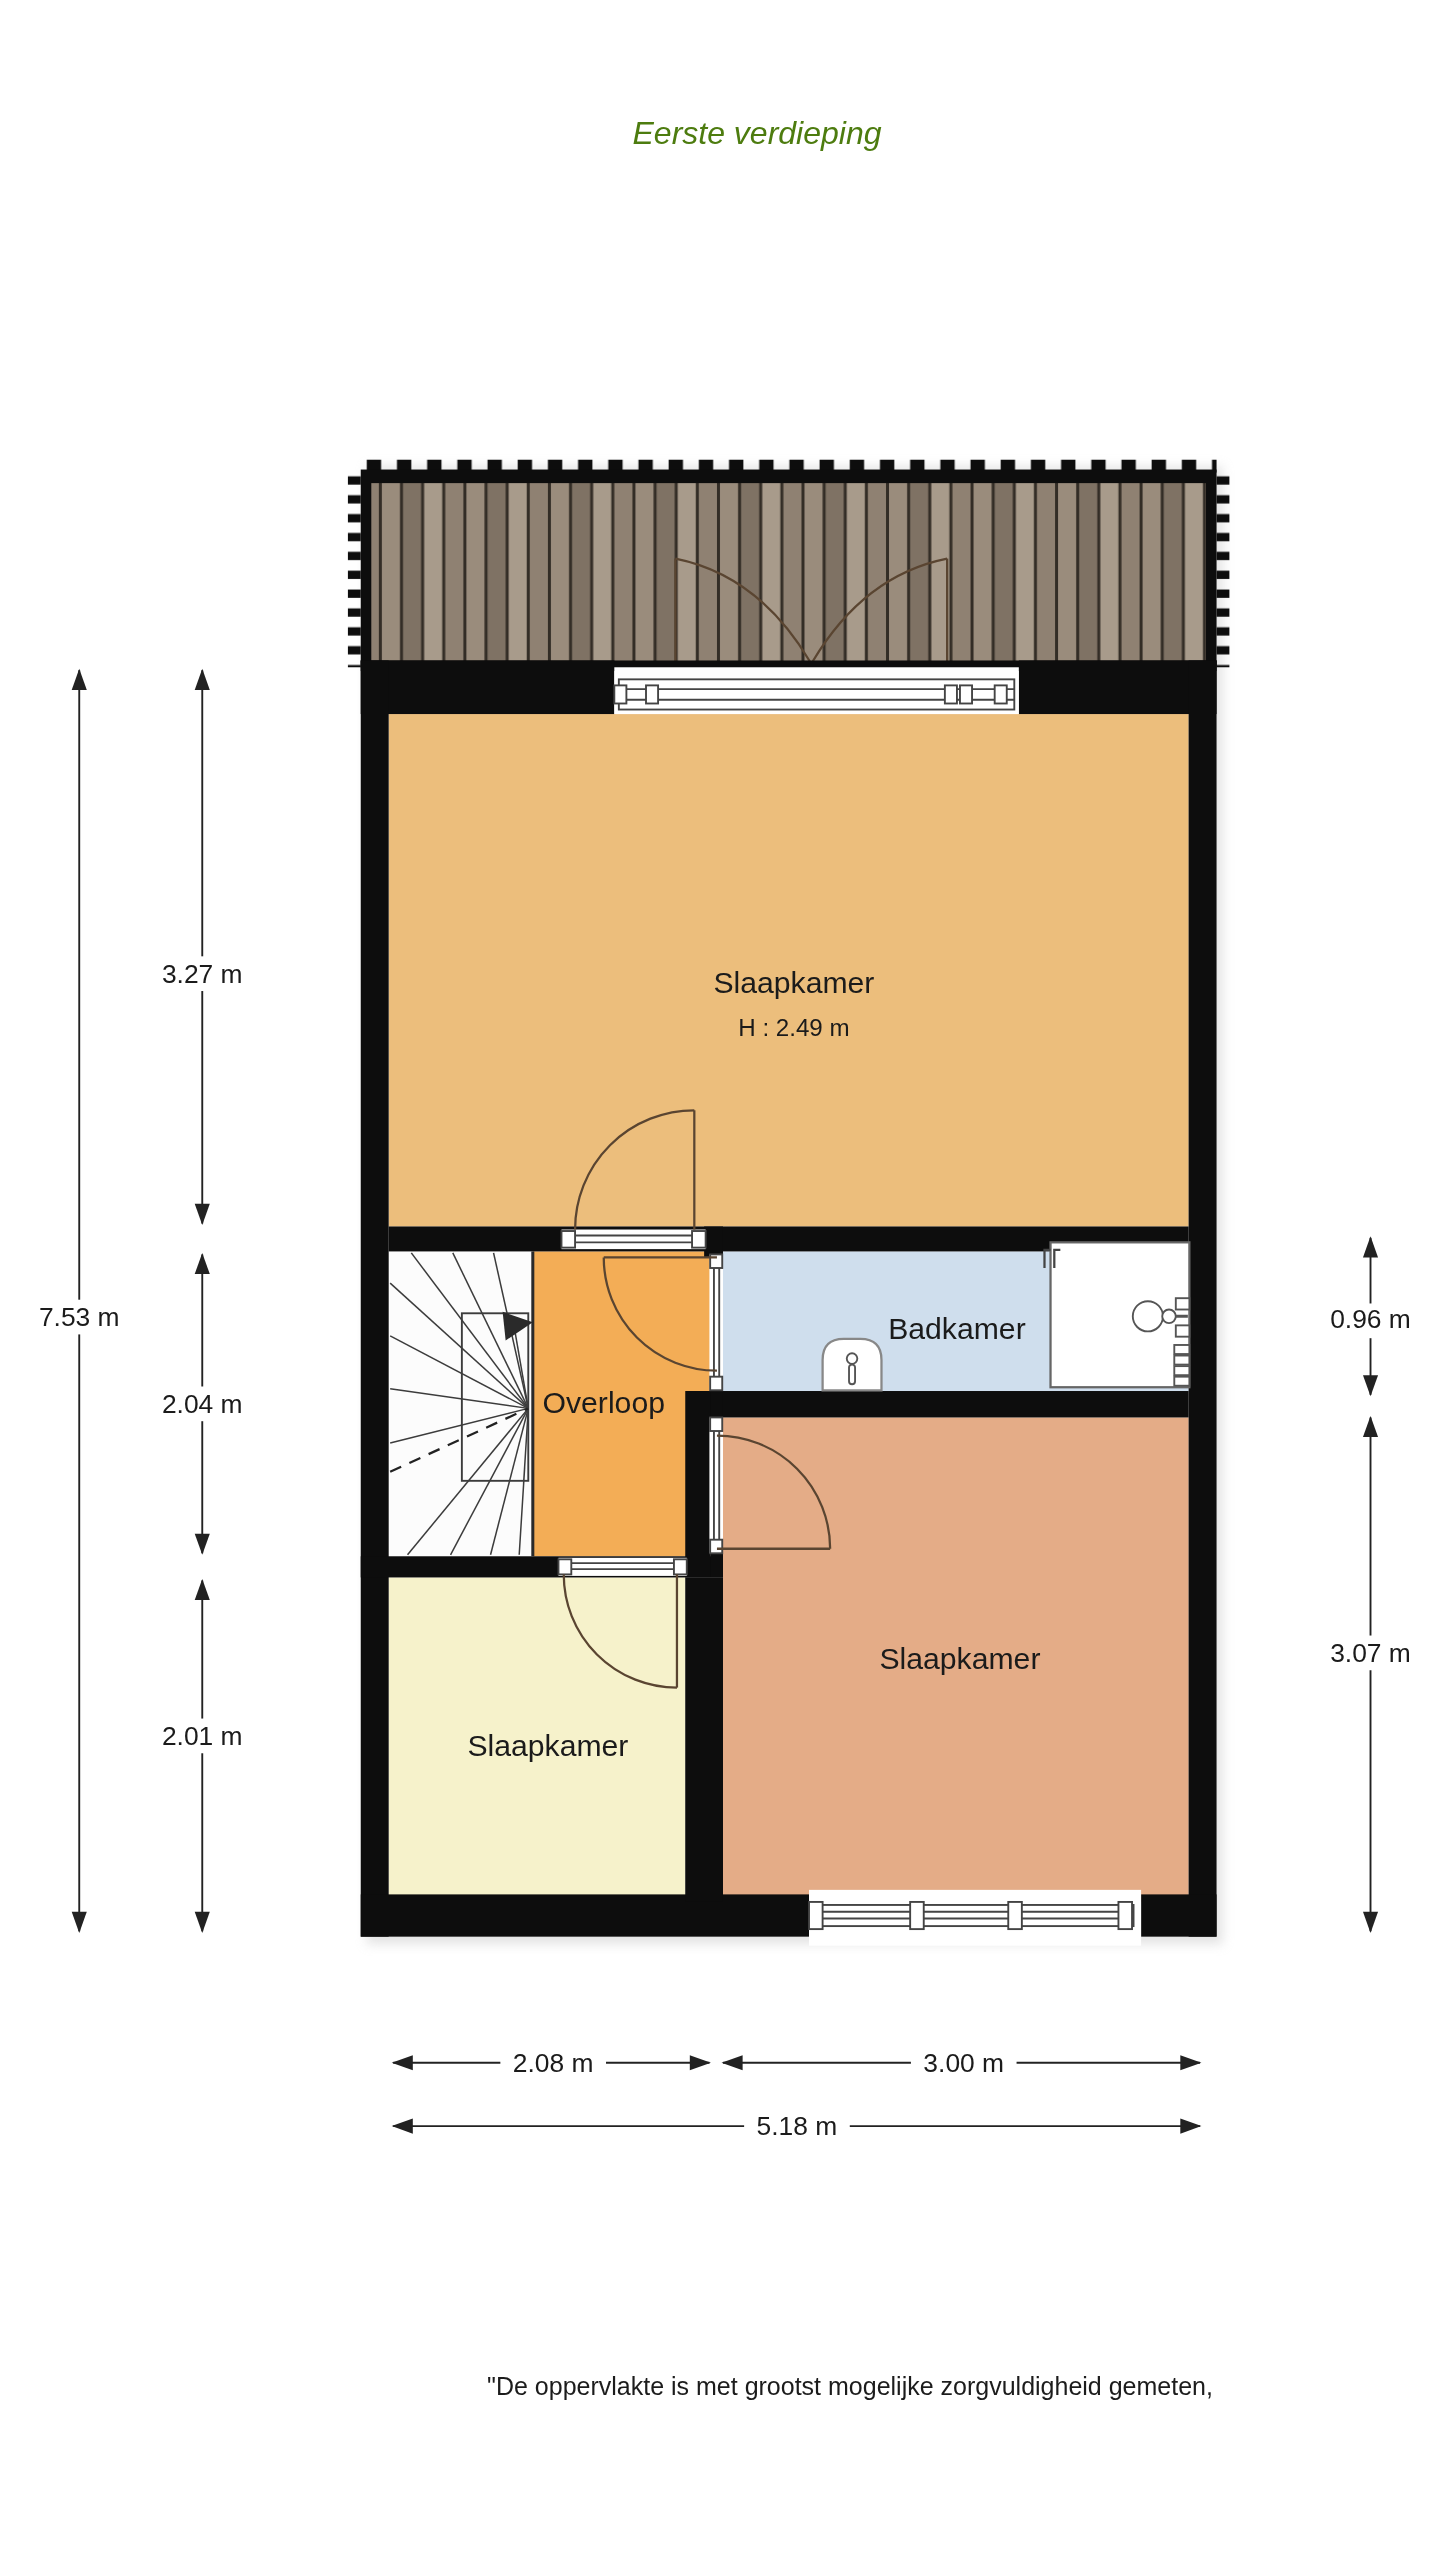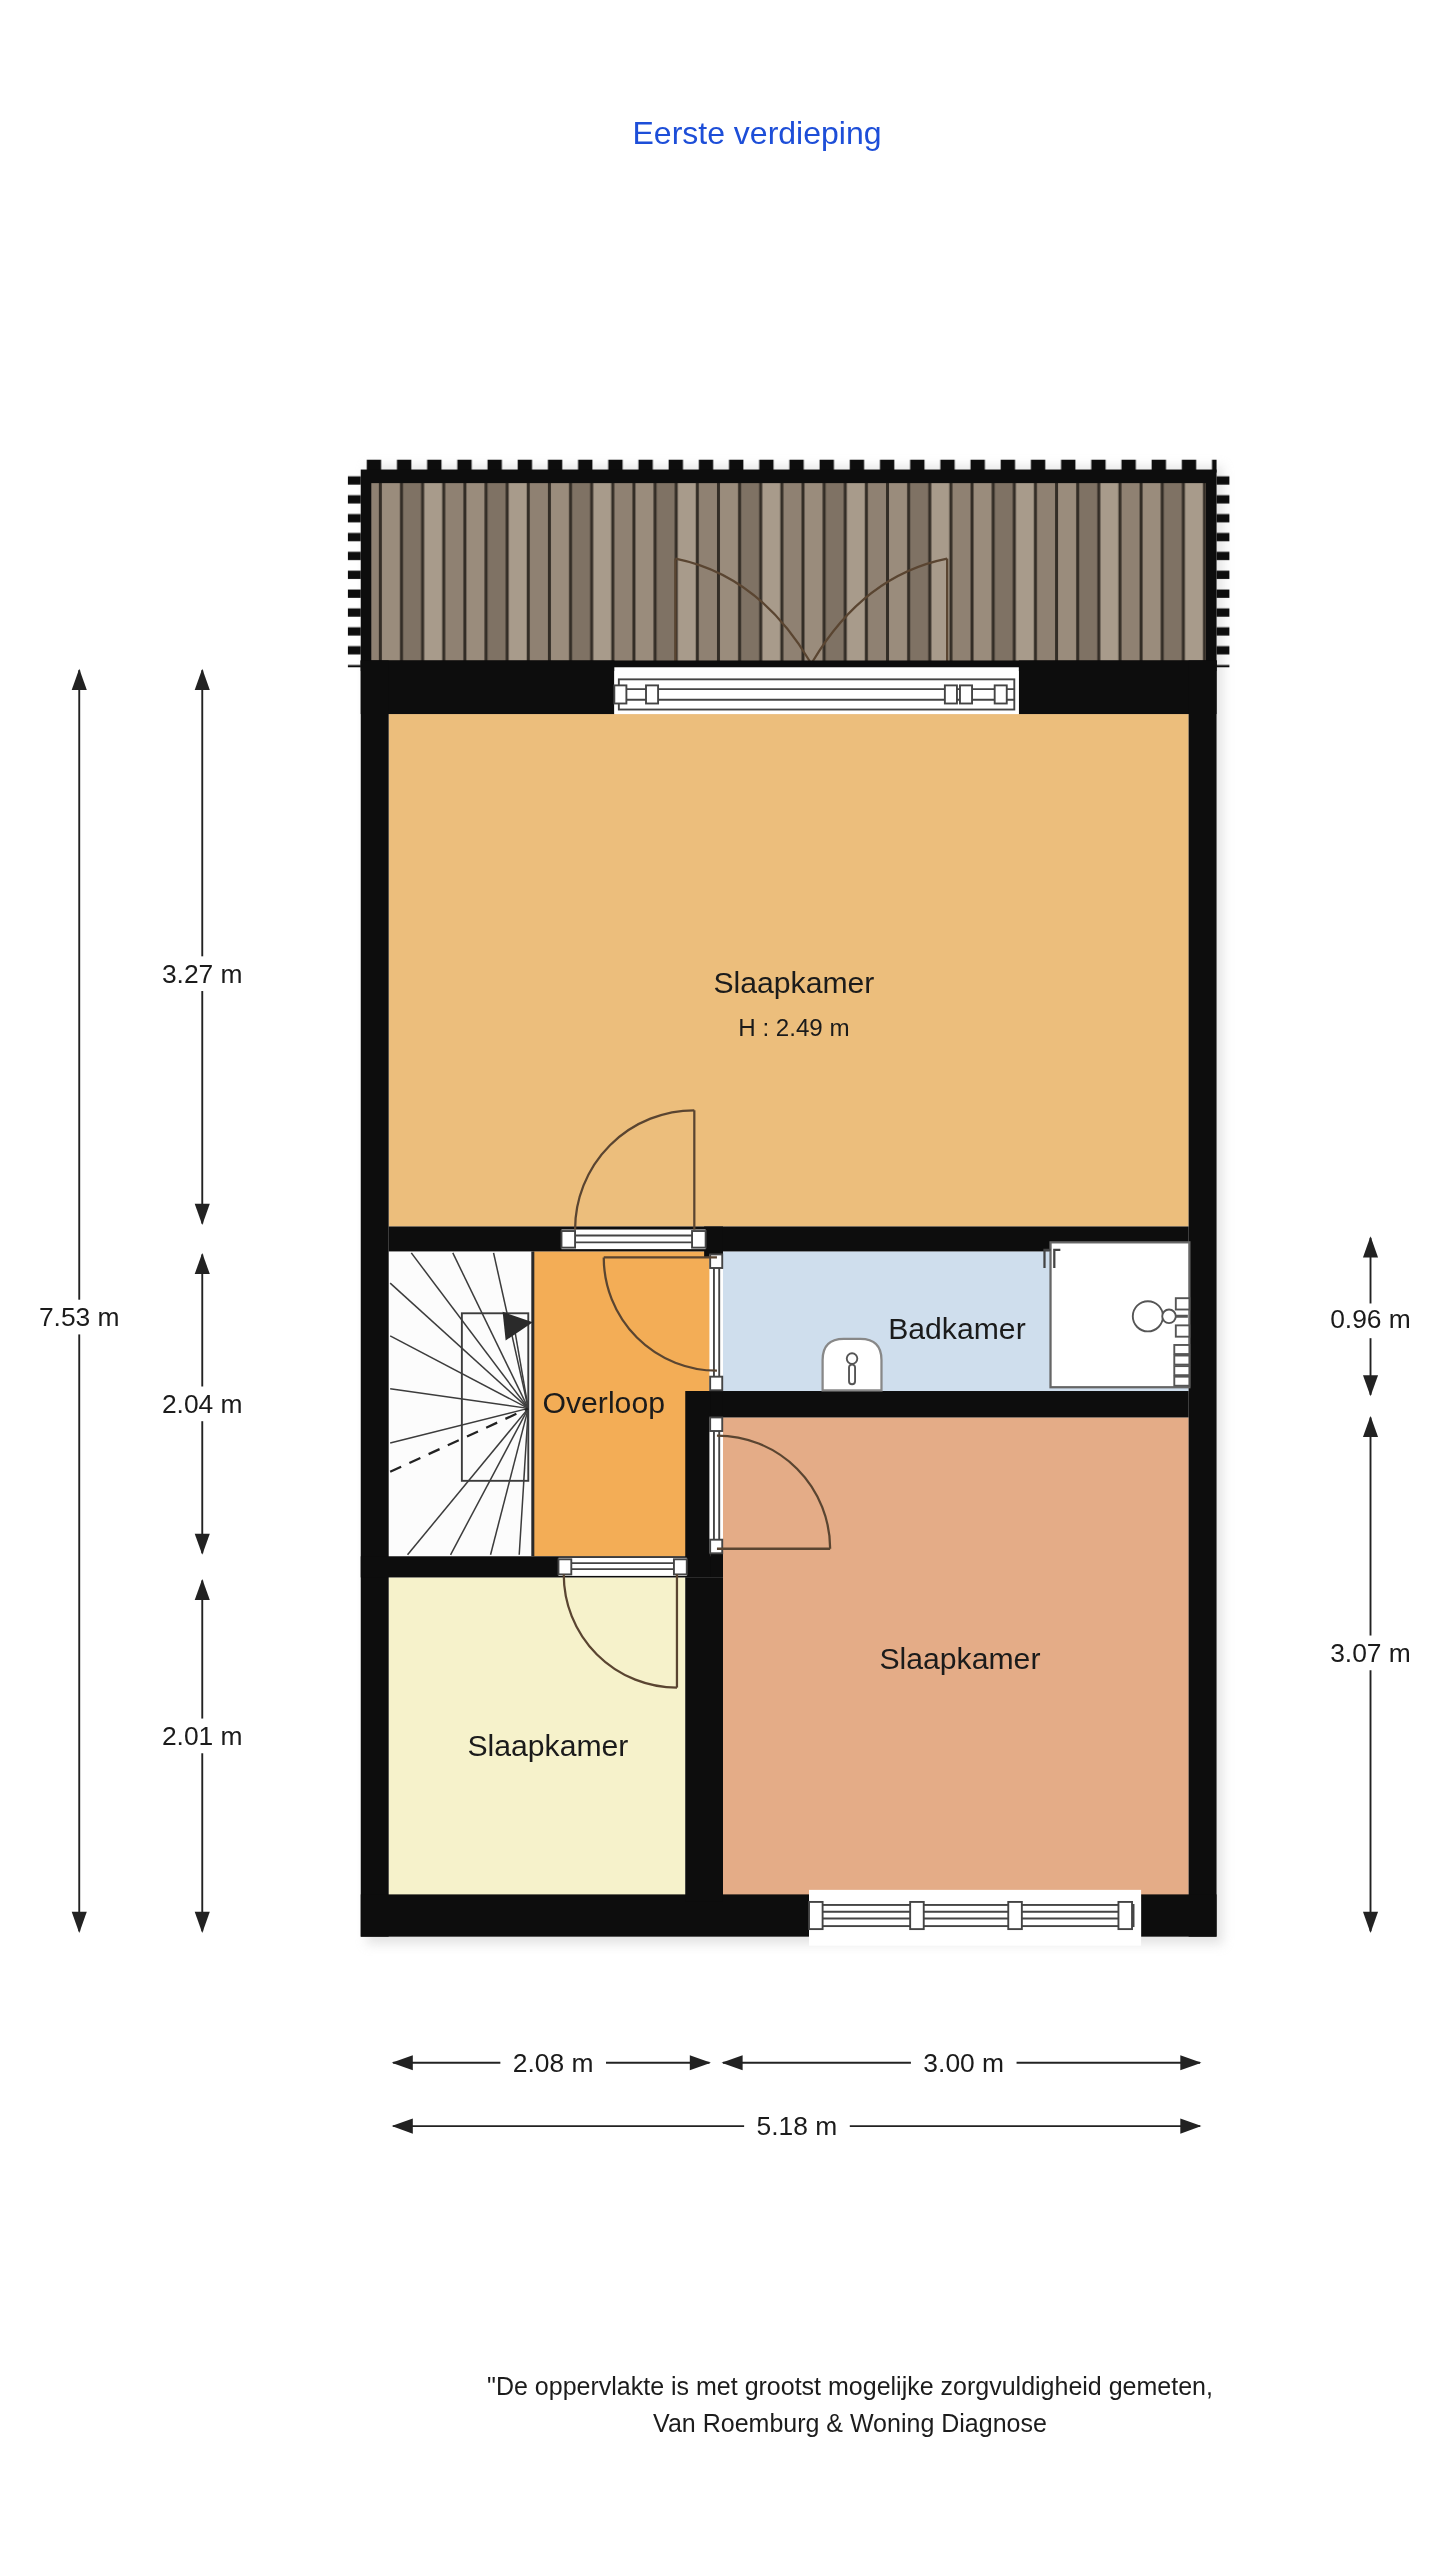--- a/index.html
+++ b/index.html
@@ -1,19 +1,19 @@
 <!DOCTYPE html>
 <html style="font-size:12px"><head>
 <meta charset="utf-8">
 <style>
   html,body{margin:0;padding:0;background:#ffffff;}
   body{width:1449px;height:2576px;position:relative;font-family:"Liberation Sans",sans-serif;}
   #plan-svg{position:absolute;left:0;top:0;}
   .page-title{position:absolute;top:115px;left:757px;transform:translateX(-50%);
-    font-size:32px;color:#1d4ed8;white-space:nowrap;}
+    font-size:32px;color:#4d7c0f;white-space:nowrap;font-style:italic;}
   .disclaimer{position:absolute;top:2368px;left:850px;transform:translateX(-50%);
     text-align:center;font-size:25px;line-height:37px;color:#1c1c1c;white-space:nowrap;}
   .wall{fill:#0d0d0d;}
   .whiteband{fill:#ffffff;}
   .winline{stroke:#444;stroke-width:2.5;fill:none;}
   .winblock{fill:#ffffff;stroke:#444;stroke-width:2.5;}
   .doorarc{stroke:#5a4531;stroke-width:3;fill:none;}
   .stairline{stroke:#3c3c3c;stroke-width:2;fill:none;}
   .fixture{fill:#ffffff;stroke:#666;stroke-width:3;}
   .fixthin{fill:#ffffff;stroke:#555;stroke-width:2.5;}
@@ -269,15 +269,14 @@
     <path class="dimline" d="M 521 2817 H 1590"></path>
     <polygon class="dimarrow" points="519,2817 547,2807 547,2827"></polygon>
     <polygon class="dimarrow" points="1592,2817 1564,2807 1564,2827"></polygon>
     <rect class="dimbg" x="986" y="2794" width="140" height="46"></rect>
     <text class="dimlabel" x="1056" y="2829">5.18 m</text>
   </g>
 </svg>
 
 <div class="disclaimer">
   <div>"De oppervlakte is met grootst mogelijke zorgvuldigheid gemeten,</div>
-  <div>Van Roemburg &amp; Woning Diagnose</div>
 </div>
 
 
 </body></html>

